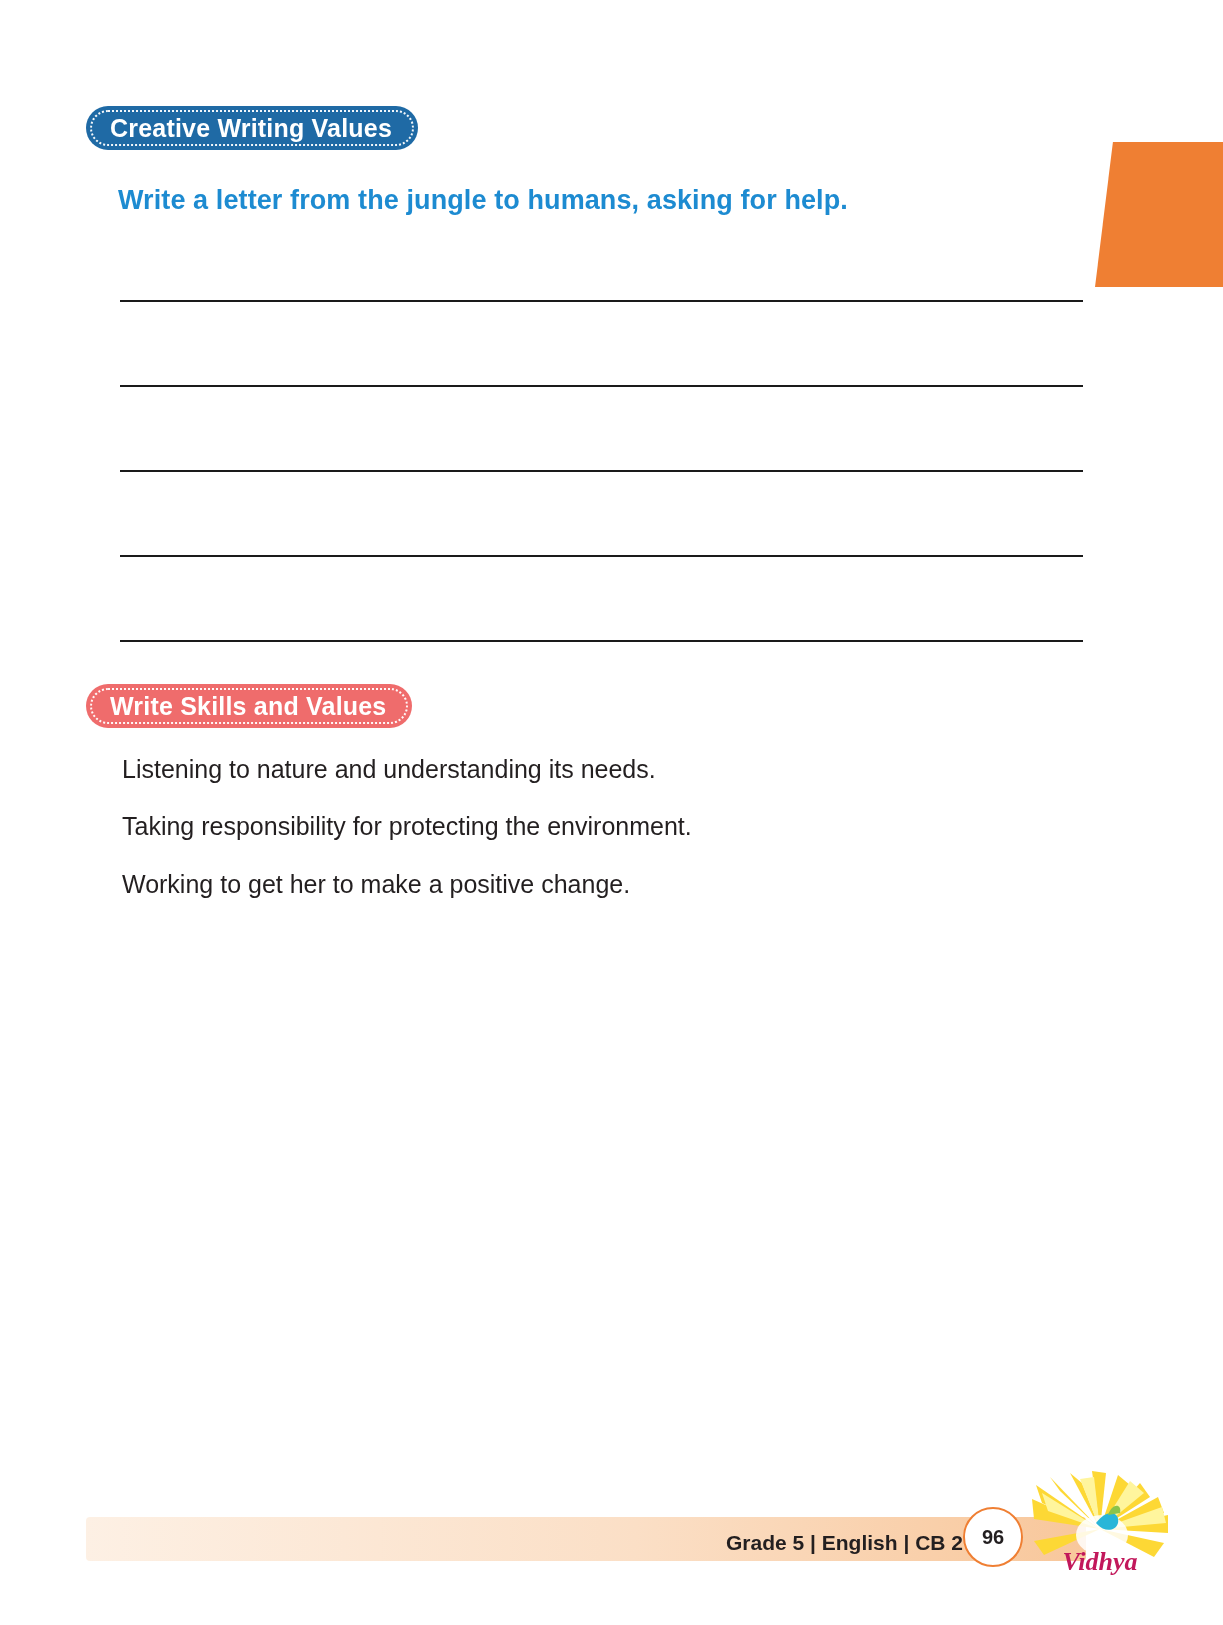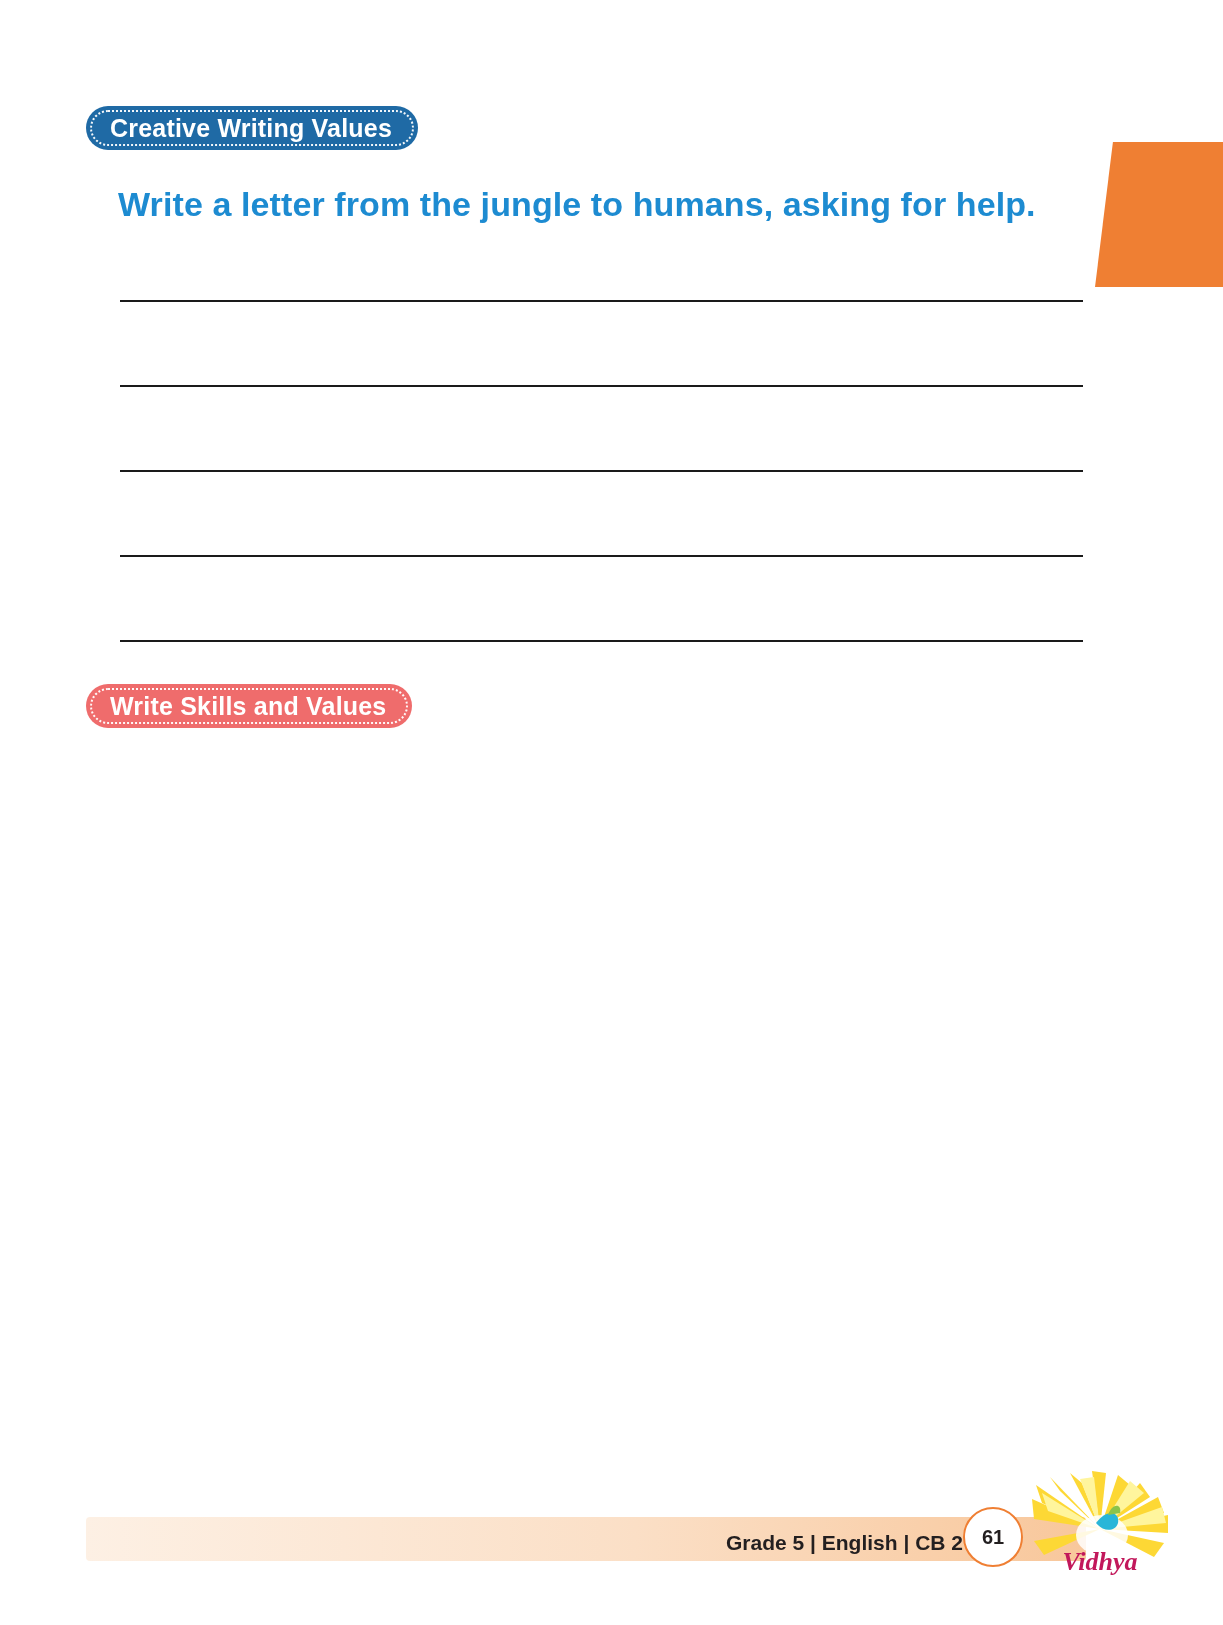--- a/index.html
+++ b/index.html
@@ -66,21 +66,21 @@
     top: 684px;
   }
 
   
   .prompt {
     position: absolute;
     left: 118px;
     top: 185px;
     width: 950px;
     color: #1d8bd1;
-    font-size: 34px;
+    font-size: 27px;
     font-weight: bold;
     letter-spacing: 0.1px;
   }
 
   
   .rules {
     position: absolute;
     left: 120px;
     top: 300px;
     width: 963px;
@@ -178,24 +178,29 @@
   <div class="rules">
     <div class="rule"></div>
     <div class="rule"></div>
     <div class="rule"></div>
     <div class="rule"></div>
     <div class="rule"></div>
   </div>
 
   <div class="pill pill-red">Write Skills and Values</div>
 
+  <div class="values-list">
+    <div class="value-item">Listening to nature and understanding its needs.</div>
+    <div class="value-item">Taking responsibility for protecting the environment.</div>
+    <div class="value-item">Working to get her to make a positive change.</div>
+  </div>
 
   <div class="footer-bar"></div>
   <div class="footer-text">Grade 5  |  English  |  CB 2</div>
-  <div class="page-number-circle">61</div>
+  <div class="page-number-circle">96</div>
 
   <div class="logo">
     <svg viewBox="0 0 150 120" width="150" height="120">
       <g transform="translate(75,58)">
         <g fill="#fdd835">
           <polygon points="0,0 -68,-30 -66,-10"></polygon>
           <polygon points="0,0 -64,-44 -58,-26"></polygon>
           <polygon points="0,0 -50,-52 -40,-38"></polygon>
           <polygon points="0,0 -30,-56 -18,-46"></polygon>
           <polygon points="0,0 -8,-58 6,-56"></polygon>

